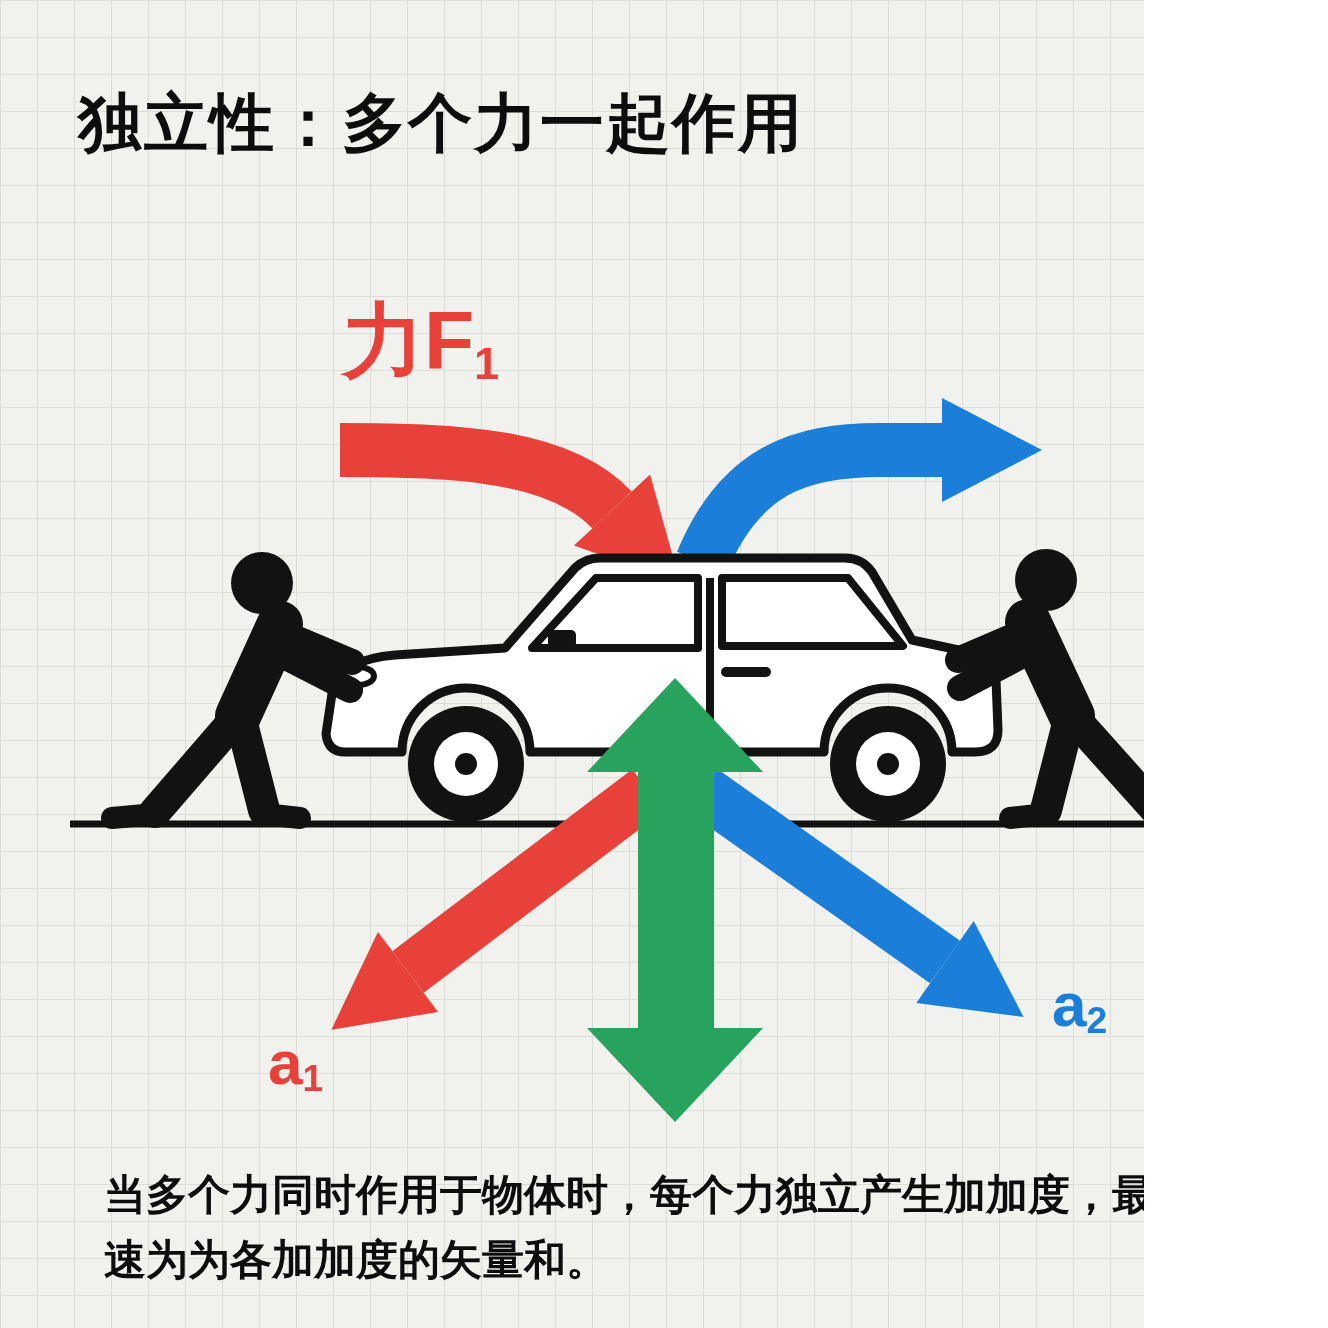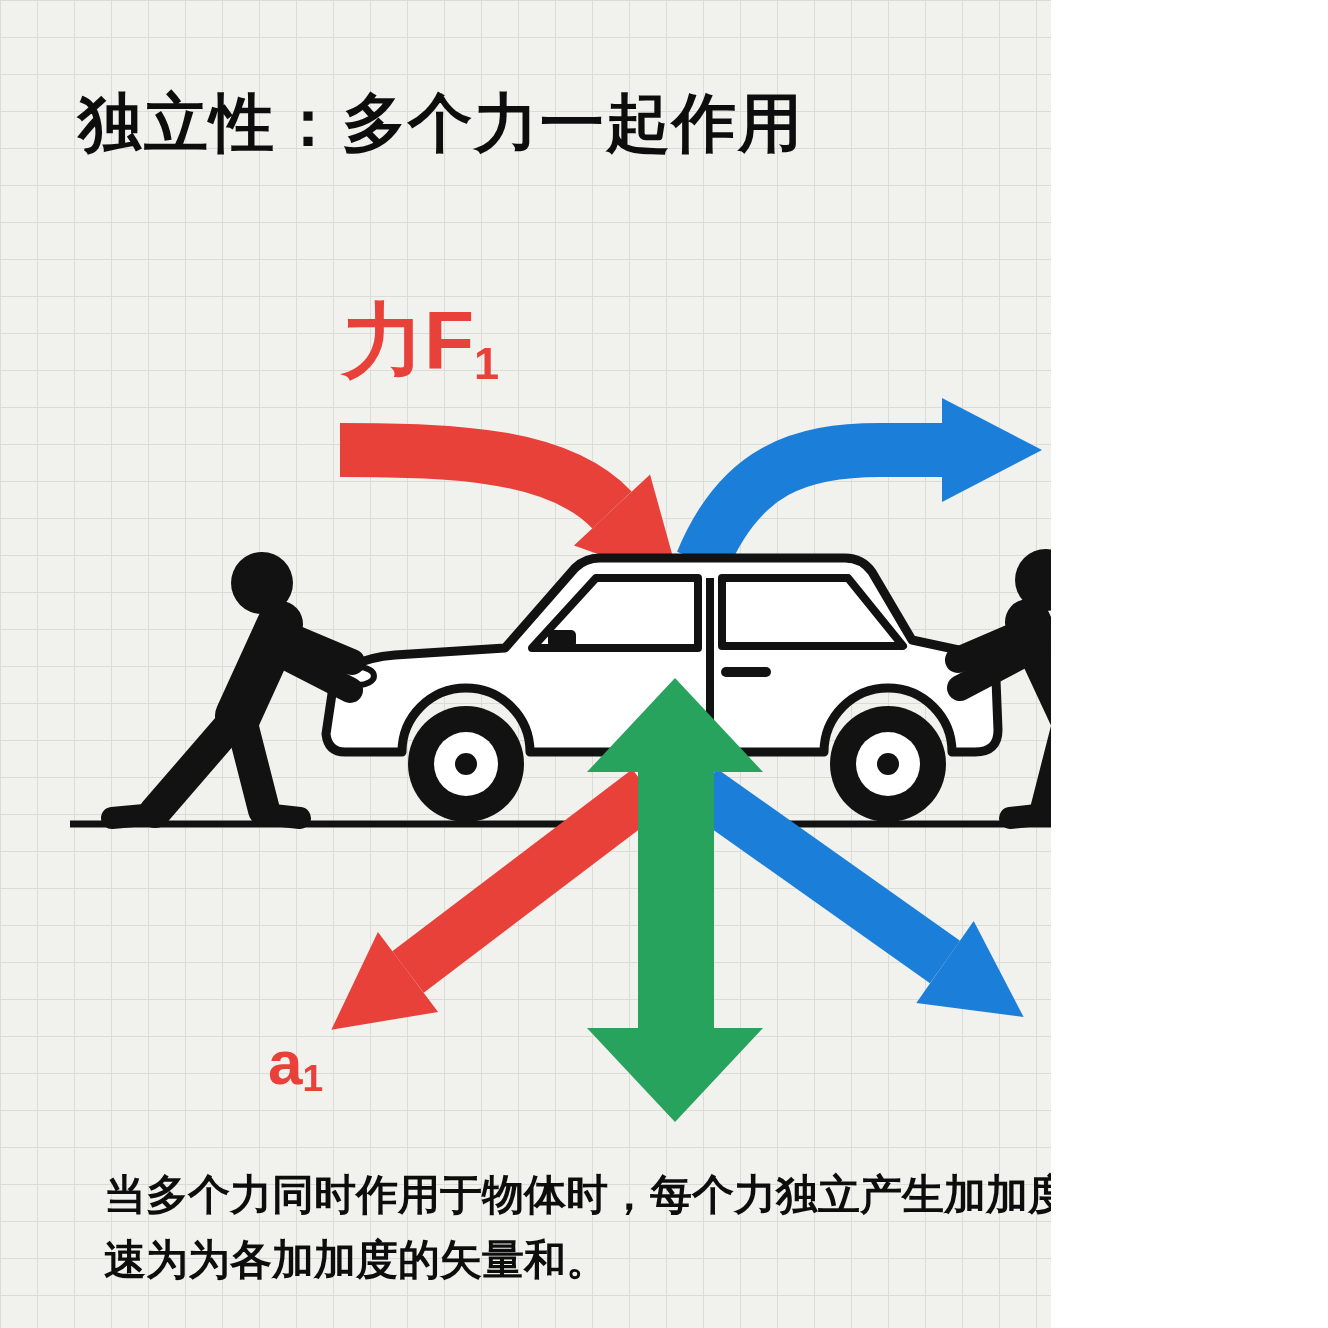--- a/index.html
+++ b/index.html
@@ -1,21 +1,21 @@
 <!DOCTYPE html>
 <html><head>
 <meta charset="utf-8">
 <style>
   * { margin: 0; padding: 0; box-sizing: border-box; }
   html, body { background: #ffffff; }
   body { font-family: "Liberation Sans", "DejaVu Sans", sans-serif; }
 
   .poster {
     position: relative;
-    width: 1051px;
+    width: 1144px;
     height: 1328px;
     overflow: hidden;
     background-color: #f1f1ee;
     background-image:
       linear-gradient(#dcdcd7 1px, transparent 1px),
       linear-gradient(90deg, #dcdcd7 1px, transparent 1px);
     background-size: 37px 37px;
     color: #121212;
   }
 

